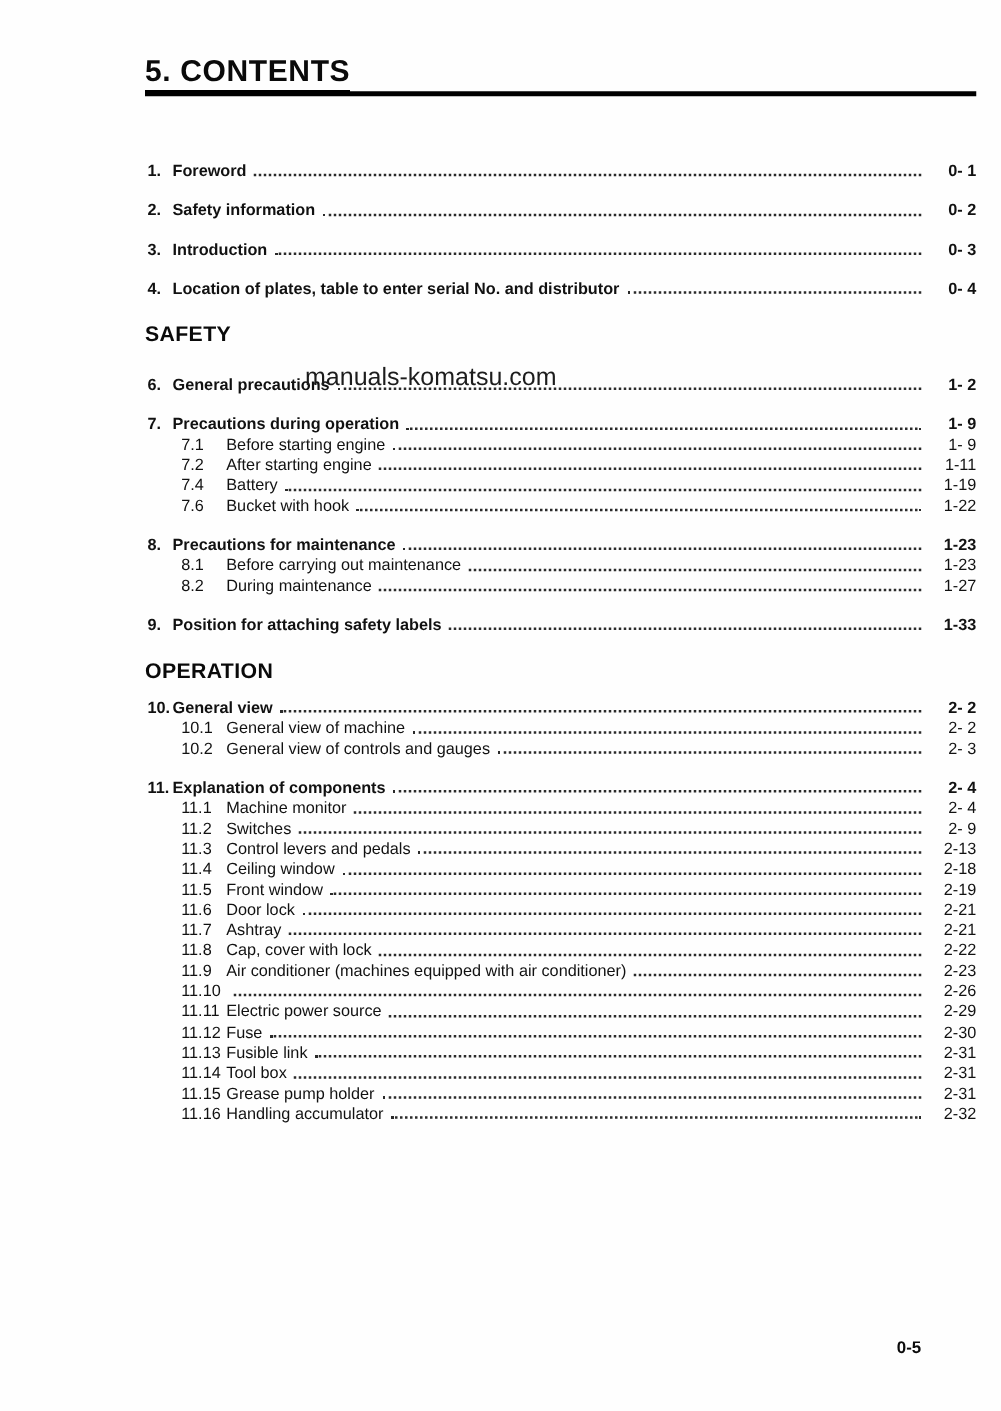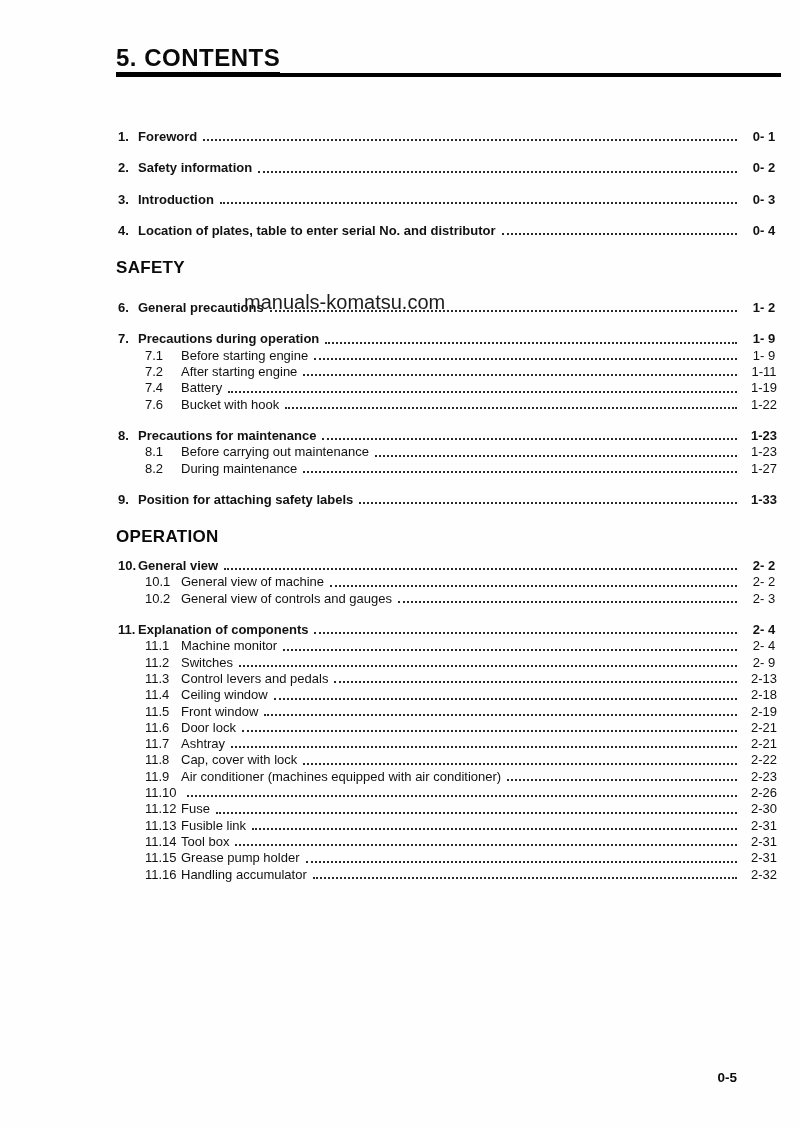--- a/index.html
+++ b/index.html
@@ -64,21 +64,21 @@
     align-self: flex-end;
     border-bottom: 2px dotted #2a2a2a;
     margin: 0 10px 4px 6px;
     height: 1px;
     font-weight: normal;
   }
   .pagecol {
     flex: none;
     width: 34px;
     white-space: pre;
-    text-align: center;
+    text-align: right;
   }
   .watermark {
     position: absolute;
     left: 244px;
     top: 291px;
     font-size: 20px;
     font-weight: normal;
     letter-spacing: 0px;
     color: #1c1c1c;
   }
@@ -286,20 +286,26 @@
               <span class="label">Air conditioner (machines equipped with air conditioner)</span>
               <span class="leader"></span>
               <span class="pagecol">2-23</span>
             </div>
             <div class="toc-row l1">
               <span class="num">11.10</span>
               <span class="leader"></span>
               <span class="pagecol">2-26</span>
             </div>
             <div class="toc-row l1">
+              <span class="num">11.11</span>
+              <span class="label">Electric power source</span>
+              <span class="leader"></span>
+              <span class="pagecol">2-29</span>
+            </div>
+            <div class="toc-row l1">
               <span class="num">11.12</span>
               <span class="label">Fuse</span>
               <span class="leader"></span>
               <span class="pagecol">2-30</span>
             </div>
             <div class="toc-row l1">
               <span class="num">11.13</span>
               <span class="label">Fusible link</span>
               <span class="leader"></span>
               <span class="pagecol">2-31</span>

